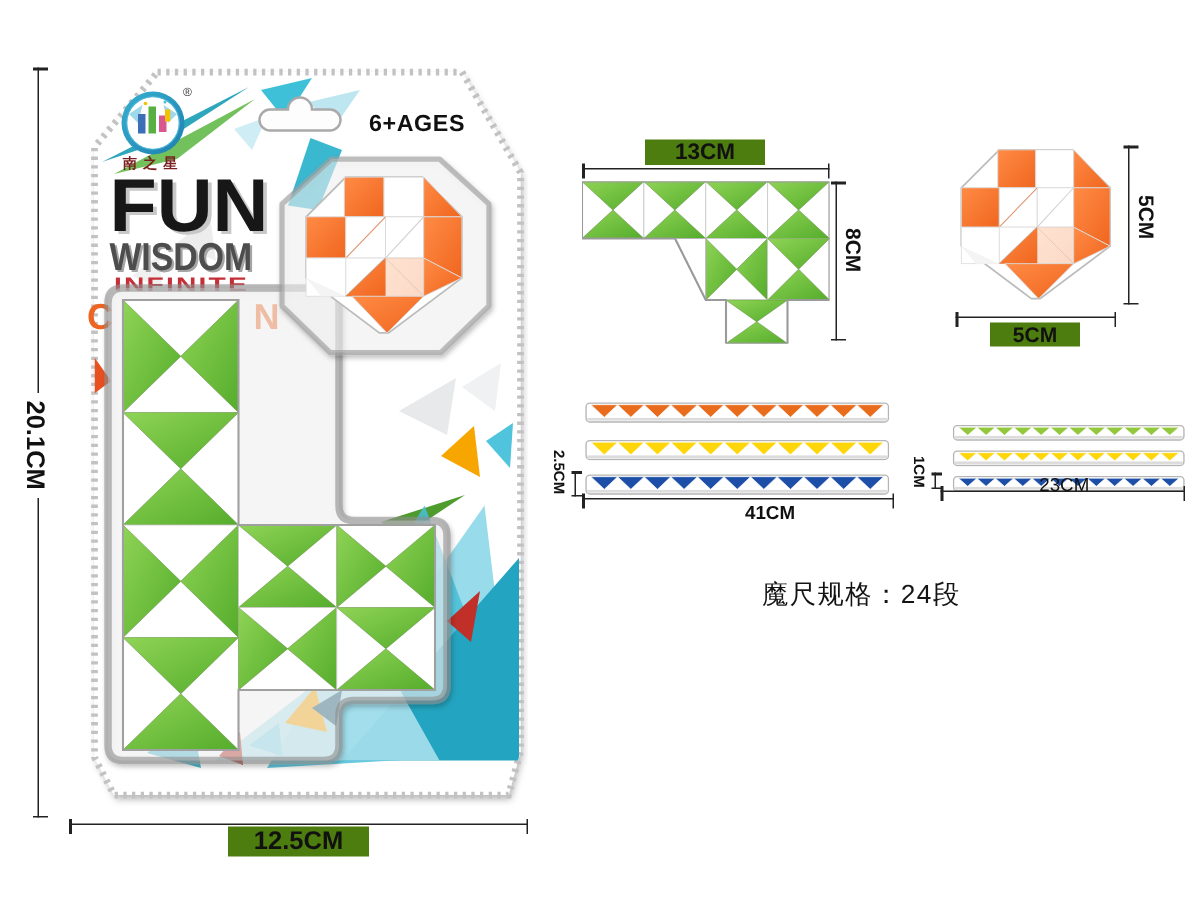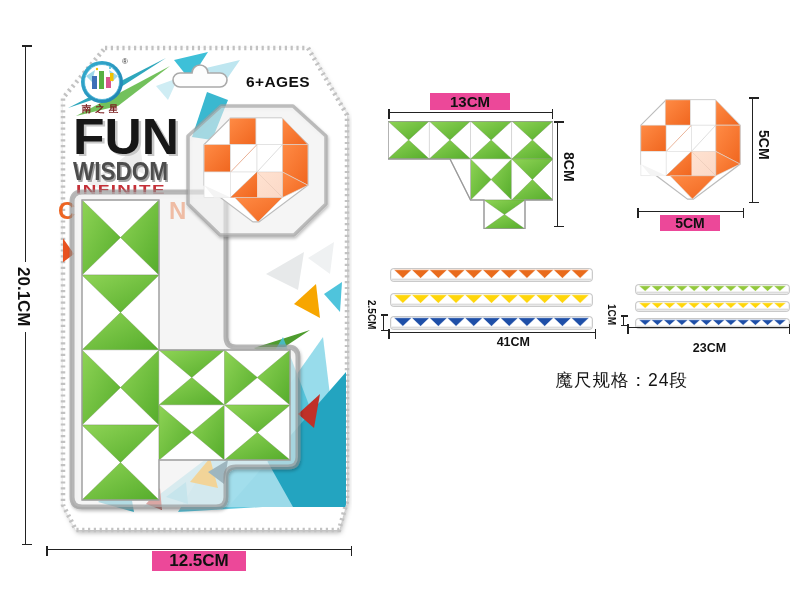--- a/index.html
+++ b/index.html
@@ -7,21 +7,21 @@
          font-family:"Liberation Sans","DejaVu Sans",sans-serif;color:#111;}
   .abs{position:absolute;}
   
   .dimh{position:absolute;height:0;border-top:1.5px solid #222;}
   .dimh i{position:absolute;top:-4.5px;width:1.5px;height:10px;background:#222;}
   .dimh i.l{left:0}.dimh i.r{right:0}
   .dimv{position:absolute;width:0;border-left:1.5px solid #222;}
   .dimv i{position:absolute;left:-4.5px;width:10px;height:1.5px;background:#222;}
   .dimv i.t{top:0}.dimv i.b{bottom:0}
   .dimv.small i{width:7px;left:-3.5px;}
-  .dlabel{position:absolute;font-weight:700;color:#111;text-align:center;background:#ec4899;}
+  .dlabel{position:absolute;font-weight:700;color:#111;text-align:center;background:#4d7c0f;}
   .vtext{position:absolute;writing-mode:vertical-rl;font-weight:700;color:#111;background:#fff;line-height:1;}
   svg text{font-family:"Liberation Sans","DejaVu Sans",sans-serif;}
   .spec{position:absolute;font-size:17.5px;font-weight:500;color:#141414;letter-spacing:1px;}
 </style>
 </head>
 <body>
 
 <div class="stage">
 
   <div class="dimv" style="left:25px;top:45px;height:500px;">
@@ -363,17 +363,17 @@
       </svg></div>
   <div class="dimv small" style="left:623px;top:315px;height:11px;">
       <i class="t"></i>
       <i class="b"></i>
     </div>
   <div class="vtext" style="left:606px;top:304px;font-size:10px;font-weight:600;">1CM</div>
   <div class="dimh" style="left:627px;top:327px;width:163px;">
       <i class="l"></i>
       <i class="r"></i>
     </div>
-  <div class="dlabel" style="left:672px;top:341px;width:75px;font-size:12.5px;font-weight:700;background:transparent;">23CM</div>
-
-  <div class="spec" style="left:508px;top:368px;width:180px;text-align:right;">魔尺规格：24段</div>
+  <div class="dlabel" style="left:672px;top:316px;width:75px;font-size:12.5px;font-weight:400;background:transparent;">23CM</div>
+
+  <div class="spec" style="left:508px;top:384px;width:180px;text-align:left;">魔尺规格：24段</div>
 
 </div>
 
 </body></html>

